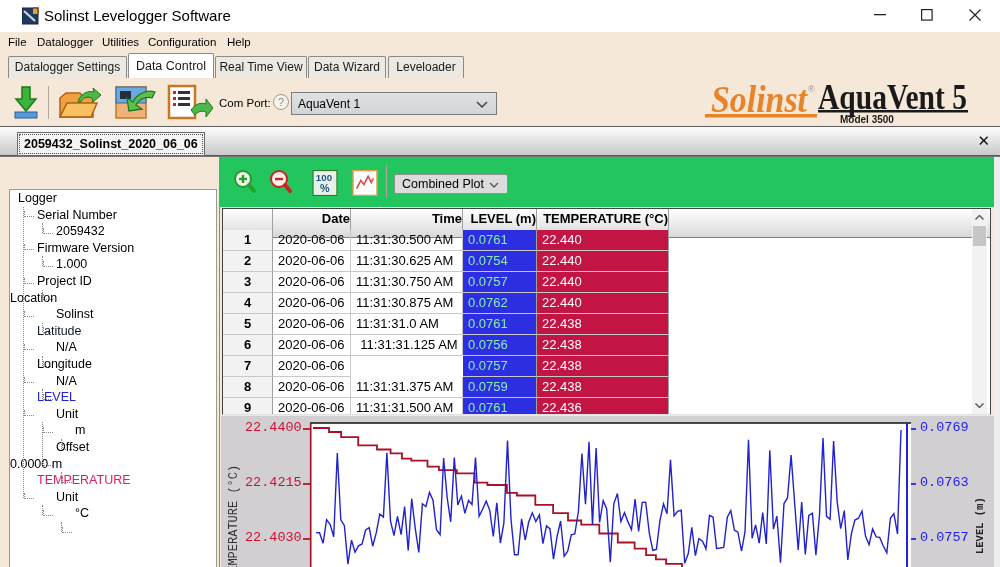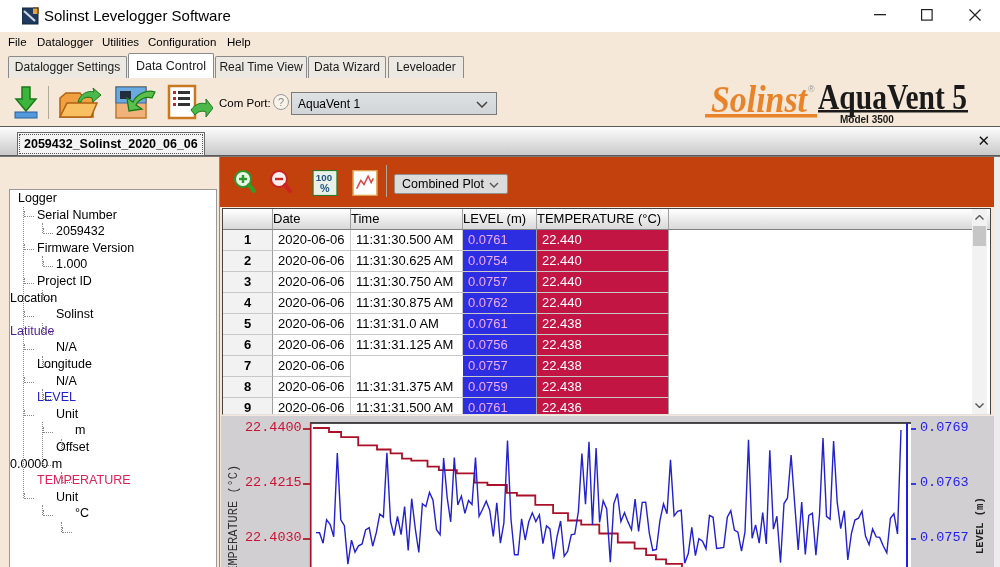--- a/index.html
+++ b/index.html
@@ -25,29 +25,29 @@
 
 #filestrip{position:absolute;left:0;top:127px;width:1000px;height:29px;background:linear-gradient(#fdfdfd,#c9c9c9);border-bottom:1px solid #5a5a5a;}
 #filetab{position:absolute;left:17px;top:5px;height:24px;background:#f4f4f4;border:1px solid #6a6a6a;outline:1px dotted #555;outline-offset:-3px;font-weight:bold;font-size:12.5px;line-height:22px;padding:0 6px;}
 #stripx{position:absolute;right:10px;top:5px;font-size:15px;color:#111;}
 
 #main{position:absolute;left:0;top:156px;width:1000px;height:411px;background:#f6e8d9;border-top:1px solid #777;}
 #treebox{position:absolute;left:9px;top:32px;width:208px;height:380px;background:#fff;border:1px solid #9a9a9a;overflow:hidden;}
 .ti{position:relative;height:16.6px;line-height:16.6px;font-size:12.5px;white-space:nowrap;}
 #vsep{position:absolute;left:219px;top:0px;width:1px;height:411px;background:#8a8a8a;}
 
-#rtool{position:absolute;left:220px;top:0;width:780px;height:50px;background:#c2410c;}
+#rtool{position:absolute;left:220px;top:0;width:780px;height:50px;background:#22c55e;}
 .zbtn{position:absolute;top:12px;width:26px;height:26px;}
 #combo2{position:absolute;left:174px;top:17px;width:114px;height:20px;background:#dcdcdc;border:1px solid #909090;font-size:12.5px;line-height:18px;padding-left:7px;border-radius:2px;}
 
 #tablewrap{position:absolute;left:222px;top:51px;width:769px;height:207px;background:#fff;border:1px solid #444;border-bottom:1px solid #e2e2e2;overflow:hidden;}
-.hcell{position:absolute;top:0;height:21px;background:linear-gradient(#ffffff,#d9d9d9);border-right:1px solid #a0a0a0;border-bottom:1px solid #808080;font-weight:normal;text-align:left;line-height:20px;font-size:13px;}
+.hcell{position:absolute;top:0;height:29px;background:linear-gradient(#ffffff,#d9d9d9);border-right:1px solid #a0a0a0;border-bottom:1px solid #808080;font-weight:bold;text-align:right;line-height:20px;font-size:13px;}
 .rnum{position:absolute;width:50px;background:#f2f2f2;border-right:1px solid #a0a0a0;border-bottom:1px solid #c8c8c8;font-weight:bold;text-align:center;line-height:20px;height:21px;font-size:13px;}
 .cell{position:absolute;height:21px;border-right:1px solid #c8c8c8;border-bottom:1px solid #c8c8c8;line-height:20px;padding-left:5px;font-size:13px;white-space:nowrap;}
-.lvl{background:#2d2de2;color:#f0abfc;border-right:1px solid #a0a0a0;}
+.lvl{background:#2d2de2;color:#86efac;border-right:1px solid #a0a0a0;}
 .tmp{background:#c31544;color:#fff;border-right:1px solid #a0a0a0;}
 
 .sb{position:absolute;background:#f0f0f0;}
 
 #chart{position:absolute;left:221px;top:259px;width:779px;height:153px;background:#d2cfd2;padding-top:1px;}
 .axlbl{font-family:"Liberation Mono",monospace;font-size:13.5px;position:absolute;}
 .red{color:#cc1133;}
 .blue{color:#2222ee;}
 </style></head><body>
 
@@ -148,21 +148,21 @@
       <div style="position:absolute;left:14px;top:54.400000000000006px;width:10px;height:6px;border-left:1px dotted #8a8a8a;border-bottom:1px dotted #8a8a8a;"></div>
       <div class="ti" style="padding-left:46px;color:#000">1.000</div>
       <div style="position:absolute;left:33px;top:71px;width:10px;height:6px;border-left:1px dotted #8a8a8a;border-bottom:1px dotted #8a8a8a;"></div>
       <div class="ti" style="padding-left:27px;color:#000">Project ID</div>
       <div style="position:absolute;left:14px;top:87.6px;width:10px;height:6px;border-left:1px dotted #8a8a8a;border-bottom:1px dotted #8a8a8a;"></div>
       <div style="position:absolute;left:33px;top:104.2px;width:10px;height:6px;border-left:1px dotted #8a8a8a;border-bottom:1px dotted #8a8a8a;"></div>
       <div class="ti" style="color:#000">Location</div>
       <div style="position:absolute;left:14px;top:120.80000000000001px;width:10px;height:6px;border-left:1px dotted #8a8a8a;border-bottom:1px dotted #8a8a8a;"></div>
       <div class="ti" style="padding-left:46px;color:#000">Solinst</div>
       <div style="position:absolute;left:33px;top:137.40000000000003px;width:10px;height:6px;border-left:1px dotted #8a8a8a;border-bottom:1px dotted #8a8a8a;"></div>
-      <div class="ti" style="color:#4c1d95">Latitude</div>
+      <div class="ti" style="padding-left:27px;color:#0f172a">Latitude</div>
       <div style="position:absolute;left:14px;top:154.00000000000003px;width:10px;height:6px;border-left:1px dotted #8a8a8a;border-bottom:1px dotted #8a8a8a;"></div>
       <div class="ti" style="padding-left:46px;color:#000">N/A</div>
       <div style="position:absolute;left:33px;top:170.60000000000002px;width:10px;height:6px;border-left:1px dotted #8a8a8a;border-bottom:1px dotted #8a8a8a;"></div>
       <div class="ti" style="padding-left:27px;color:#000">Longitude</div>
       <div style="position:absolute;left:14px;top:187.20000000000005px;width:10px;height:6px;border-left:1px dotted #8a8a8a;border-bottom:1px dotted #8a8a8a;"></div>
       <div class="ti" style="padding-left:46px;color:#000">N/A</div>
       <div style="position:absolute;left:33px;top:203.80000000000004px;width:10px;height:6px;border-left:1px dotted #8a8a8a;border-bottom:1px dotted #8a8a8a;"></div>
       <div class="ti" style="padding-left:27px;color:#2222cc">LEVEL</div>
       <div style="position:absolute;left:14px;top:220.40000000000003px;width:10px;height:6px;border-left:1px dotted #8a8a8a;border-bottom:1px dotted #8a8a8a;"></div>
       <div class="ti" style="padding-left:46px;color:#000">Unit</div>
@@ -246,21 +246,21 @@
       <div class="cell" style="left:128px;top:84px;width:112px;">11:31:30.875 AM</div>
       <div class="cell lvl" style="left:240px;top:84px;width:74px;">0.0762</div>
       <div class="cell tmp" style="left:314px;top:84px;width:132px;">22.440</div>
       <div class="rnum" style="top:105px;">5</div>
       <div class="cell" style="left:50px;top:105px;width:78px;">2020-06-06</div>
       <div class="cell" style="left:128px;top:105px;width:112px;">11:31:31.0 AM</div>
       <div class="cell lvl" style="left:240px;top:105px;width:74px;">0.0761</div>
       <div class="cell tmp" style="left:314px;top:105px;width:132px;">22.438</div>
       <div class="rnum" style="top:126px;">6</div>
       <div class="cell" style="left:50px;top:126px;width:78px;">2020-06-06</div>
-      <div class="cell" style="left:128px;top:126px;width:112px;">11:31:31.125 AM</div>
+      <div class="cell" style="left:128px;top:126px;width:112px;text-align:center;">11:31:31.125 AM</div>
       <div class="cell lvl" style="left:240px;top:126px;width:74px;">0.0756</div>
       <div class="cell tmp" style="left:314px;top:126px;width:132px;">22.438</div>
       <div class="rnum" style="top:147px;">7</div>
       <div class="cell" style="left:50px;top:147px;width:78px;">2020-06-06</div>
       <div class="cell lvl" style="left:240px;top:147px;width:74px;">0.0757</div>
       <div class="cell tmp" style="left:314px;top:147px;width:132px;">22.438</div>
       <div class="rnum" style="top:168px;">8</div>
       <div class="cell" style="left:50px;top:168px;width:78px;">2020-06-06</div>
       <div class="cell" style="left:128px;top:168px;width:112px;">11:31:31.375 AM</div>
       <div class="cell lvl" style="left:240px;top:168px;width:74px;">0.0759</div>

